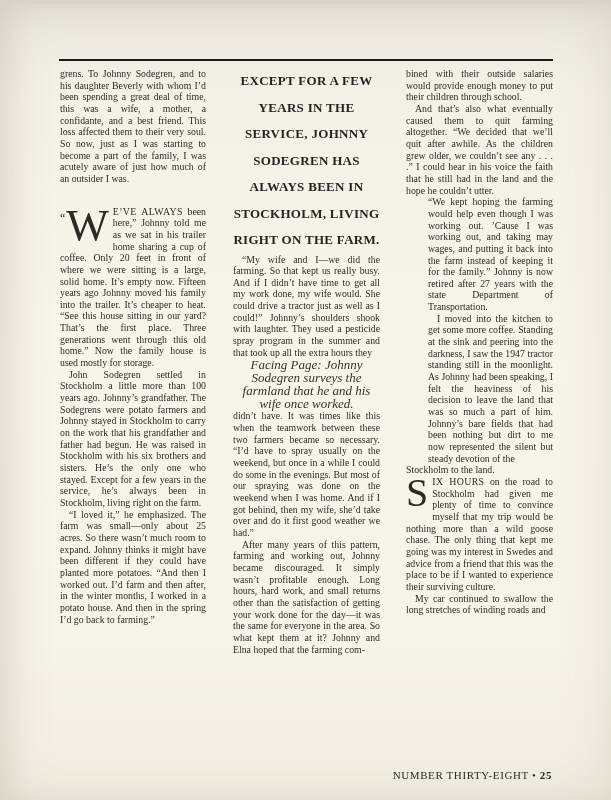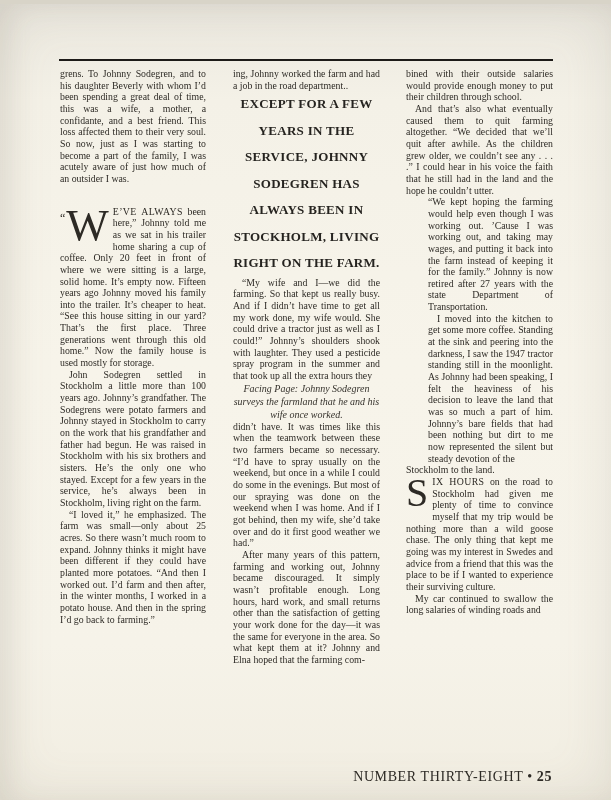--- a/index.html
+++ b/index.html
@@ -37,27 +37,27 @@
   
   .pull-quote{
     margin:17px 0 0 0;
     text-align:center;text-indent:0;
     font-size:13px;font-weight:700;line-height:26.5px;
     letter-spacing:0.3px;color:#262420;
   }
   .photo-caption{
     margin:22px 4px 0 4px;
     text-align:center;text-indent:0;
-    font-style:italic;font-size:10px;line-height:13px;color:#35322c;
+    font-style:italic;font-size:13px;line-height:13px;color:#35322c;
   }
   .after-caption{margin-top:30px;}
   .gap-top-lg{margin-top:22px;}
   .footer{
     position:absolute;right:59px;top:765px;
-    font-size:14px;letter-spacing:0.6px;color:#2d2a25;
+    font-size:11px;letter-spacing:0.6px;color:#2d2a25;
     text-align:right;white-space:nowrap;
   }
   .footer b{font-weight:700;}
 </style>
 </head>
 <body>
 
 <div class="page">
 
   <div class="top-rule"></div>
@@ -67,21 +67,20 @@
 
     <p class="para gap-top">
       <span class="dc-wrap"><span class="dc-openq">“</span><span class="dc">W</span></span><span class="lead">E’VE ALWAYS</span> <span>been here,” Johnny told me as we sat in his trailer home sharing a cup of coffee. Only 20 feet in front of where we were sitting is a large, solid home. It’s empty now. Fifteen years ago Johnny moved his family into the trailer. It’s cheaper to heat. “See this house sitting in our yard? That’s the first place. Three generations went through this old home.” Now the family house is used mostly for storage.</span>
     </p>
 
     <p class="para indent">John Sodegren settled in Stockholm a little more than 100 years ago. Johnny’s grandfather. The Sodegrens were potato farmers and Johnny stayed in Stockholm to carry on the work that his grandfather and father had begun. He was raised in Stockholm with his six brothers and sisters. He’s the only one who stayed. Except for a few years in the service, he’s always been in Stockholm, living right on the farm.</p>
     <p class="para indent">“I loved it,” he emphasized. The farm was small—only about 25 acres. So there wasn’t much room to expand. Johnny thinks it might have been different if they could have planted more potatoes. “And then I worked out. I’d farm and then after, in the winter months, I worked in a potato house. And then in the spring I’d go back to farming.”</p>
   </div>
 
   <div class="col col-mid">
-    <p class="para">ing, Johnny worked the farm and had a job in the road department..</p>
     <p class="para pull-quote">EXCEPT FOR A FEW YEARS IN THE SERVICE, JOHNNY SODEGREN HAS ALWAYS BEEN IN STOCKHOLM, LIVING RIGHT ON THE FARM.</p>
 
     <p class="para indent">“My wife and I—we did the farming. So that kept us really busy. And if I didn’t have time to get all my work done, my wife would. She could drive a tractor just as well as I could!” Johnny’s shoulders shook with laughter. They used a pesticide spray program in the summer and that took up all the extra hours they</p>
 
     <p class="para photo-caption">Facing Page: Johnny Sodegren surveys the farmland that he and his wife once worked.</p>
 
     <p class="para after-caption">didn’t have. It was times like this when the teamwork between these two farmers became so necessary. “I’d have to spray usually on the weekend, but once in a while I could do some in the evenings. But most of our spraying was done on the weekend when I was home. And if I got behind, then my wife, she’d take over and do it first good weather we had.”</p>
     <p class="para indent">After many years of this pattern, farming and working out, Johnny became discouraged. It simply wasn’t profitable enough. Long hours, hard work, and small returns other than the satisfaction of getting your work done for the day—it was the same for everyone in the area. So what kept them at it? Johnny and Elna hoped that the farming com-</p>
   </div>
 
@@ -89,21 +88,21 @@
     <p class="para">bined with their outside salaries would provide enough money to put their children through school.</p>
     <p class="para indent">And that’s also what eventually caused them to quit farming altogether. “We decided that we’ll quit after awhile. As the children grew older, we couldn’t see any . . . .” I could hear in his voice the faith that he still had in the land and the hope he couldn’t utter.</p>
     <p class="para inset">“We kept hoping the farming would help even though I was working out. ’Cause I was working out, and taking may wages, and putting it back into the farm instead of keeping it for the family.” Johnny is now retired after 27 years with the state Department of Transportation.</p>
     <p class="para inset indent">I moved into the kitchen to get some more coffee. Standing at the sink and peering into the darkness, I saw the 1947 tractor standing still in the moonlight. As Johnny had been speaking, I felt the heaviness of his decision to leave the land that was so much a part of him. Johnny’s bare fields that had been nothing but dirt to me now represented the silent but steady devotion of the</p>
     <p class="para">Stockholm to the land.</p>
 
     <p class="para gap-top-lg">
       <span class="dc-wrap dc-s"><span class="dc">S</span></span><span class="lead">IX HOURS</span> <span>on the road to Stockholm had given me plenty of time to convince myself that my  trip would be nothing more than a wild goose chase. The only thing that kept me going was my interest in Swedes and advice from a friend that this was the place to be if I wanted to experience their surviving culture.</span>
     </p>
 
-    <p class="para indent">My car continued to swallow the long salaries of winding roads and</p>
+    <p class="para indent">My car continued to swallow the long stretches of winding roads and</p>
   </div>
 
   <div class="footer">
     <span>NUMBER THIRTY-EIGHT</span>
     <span>•</span>
     <b>25</b>
   </div>
 
 </div>
 

